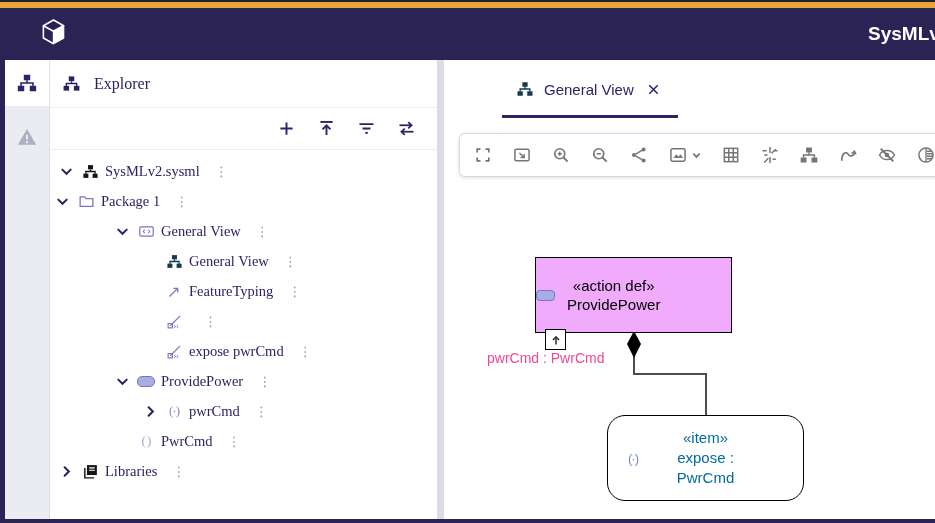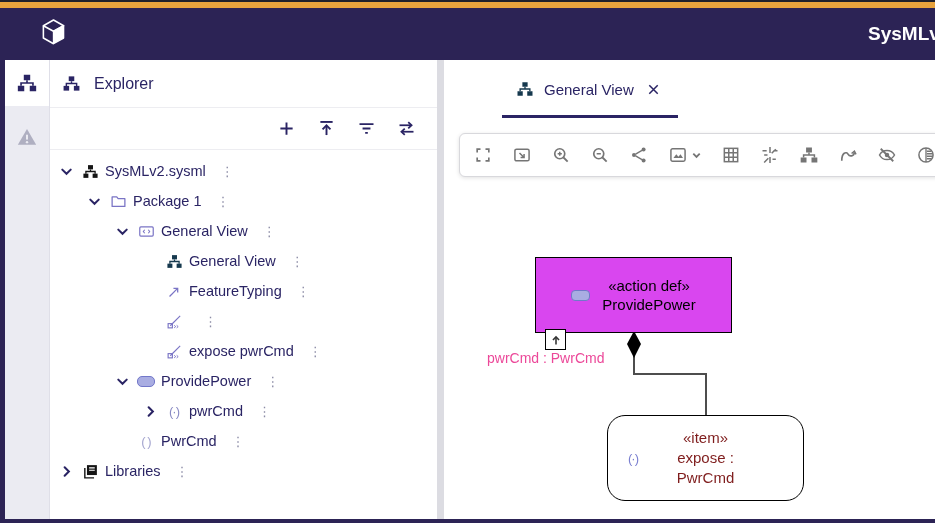--- a/index.html
+++ b/index.html
@@ -15,27 +15,27 @@
   .app-title { position:absolute; left:868px; top:15px; color:#fff; font-size:19px; font-weight:bold; white-space:nowrap; }
 
   
   .left-rail { position:absolute; left:0; top:60px; width:5px; height:463px; background:#2C2355; }
   .icon-col { position:absolute; left:5px; top:60px; width:45px; height:459px; background:#EBEBF2; border-right:1px solid #DFDFE8; }
   .icon-col .view-btn { width:44px; height:46px; display:flex; align-items:center; justify-content:center; }
   .icon-col .view-btn.selected { background:#fff; }
   .icon-col .view-btn.muted { margin-top:8px; }
 
   
-  .explorer { position:absolute; left:50px; top:60px; width:387px; height:459px; background:#fff; }
+  .explorer { position:absolute; left:50px; top:60px; width:387px; height:459px; background:#fff;font-family:Liberation Serif, serif; }
   .explorer-header { height:48px; display:flex; align-items:center; gap:13px; padding-left:12px; border-bottom:1px solid #EDEDF1; font-size:16px; color:#2A2464; }
   .explorer-actions { height:42px; display:flex; align-items:center; justify-content:flex-end; gap:18px; padding-right:20px; border-bottom:1px solid #EDEDF1; }
   .explorer-actions .abtn { width:22px; height:22px; display:flex; align-items:center; justify-content:center; color:#2A2464; }
   .tree { padding-top:6px; }
   .tree-row { display:flex; align-items:center; height:30px; font-size:14.5px; color:#2A2464; white-space:nowrap; }
-  .ind0 { padding-left:4px; } .ind1 { padding-left:32px; } .ind2 { padding-left:60px; } .ind3 { padding-left:88px; }
+  .ind0 { padding-left:4px; } .ind1 { } .ind2 { padding-left:60px; } .ind3 { padding-left:88px; }
   .chev { width:24px; min-width:24px; height:20px; display:flex; align-items:center; justify-content:center; color:#2A2464; }
   .chev.right svg { transform:rotate(-90deg); }
   .ticon { width:24px; min-width:24px; height:20px; display:flex; align-items:center; justify-content:center; margin-right:3px; }
   .kebab { margin-left:15px; color:#8C8CA6; font-size:13px; line-height:1; }
   .glyph-item { font-size:13px; color:#8A8BC4; letter-spacing:-1px; }
   .glyph-item.def { color:#A4A5CF; }
 
   
   .panel-divider { position:absolute; left:437px; top:60px; width:7px; height:459px; background:#DCDCE2; }
 
@@ -50,30 +50,30 @@
   .dg-toolbar { position:absolute; left:15px; top:73px; right:-16px; height:44px; background:#fff; border:1px solid #D8D8DC; border-radius:6px; box-shadow:0 1px 4px rgba(0,0,0,.12); display:flex; align-items:center; gap:19px; padding:0 13px; color:#757575; }
   .tbtn { display:flex; align-items:center; justify-content:center; color:#757575; }
   .tbtn.grouped { gap:3px; }
 
   
   .diagram-layer { position:absolute; left:0; top:0; width:935px; height:523px; pointer-events:none; }
   .diagram-layer .node, .diagram-layer .port, .diagram-layer svg, .diagram-layer .port-label { pointer-events:auto; }
 
   .edge-overlay { position:absolute; left:0; top:0; }
 
-  .action-node { position:absolute; left:535px; top:257px; width:197px; height:76px; background:#d946ef; border:1.5px solid #000; display:flex; align-items:center; justify-content:center; }
+  .action-node { position:absolute; left:535px; top:257px; width:197px; height:76px; background:#f0abfc; border:1.5px solid #000; display:flex; align-items:center; }
   .pill { width:19px; height:11px; border-radius:4px; background:#A9ADE2; border:1px solid #7277C9; margin-right:12px; }
   .node-text { text-align:center; font-size:15px; line-height:19px; color:#000; }
 
   .port { position:absolute; left:545px; top:329px; width:21px; height:21px; background:#fff; border:1.5px solid #000; display:flex; align-items:center; justify-content:center; color:#333; }
   .port-label { position:absolute; left:487px; top:350px; font-size:14px; color:#ec4899; white-space:nowrap; }
 
   .item-node { position:absolute; left:607px; top:415px; width:197px; height:86px; background:#fff; border:1.5px solid #000; border-radius:18px; display:flex; align-items:center; justify-content:center; }
   .item-icon { position:absolute; left:20px; top:50%; transform:translateY(-50%); font-size:13px; color:#7A7FD0; letter-spacing:-1px; }
-  .item-text { text-align:center; font-size:15px; line-height:20px; color:#7f1d1d; }
+  .item-text { text-align:center; font-size:15px; line-height:20px; color:#0369a1; }
 
   
   .bottom-bar { position:absolute; left:0; top:519px; width:935px; height:4px; background:#2C2355; }
 
   svg { display:block; }
 </style>
 </head>
 <body>
 
 <div class="topbar">

